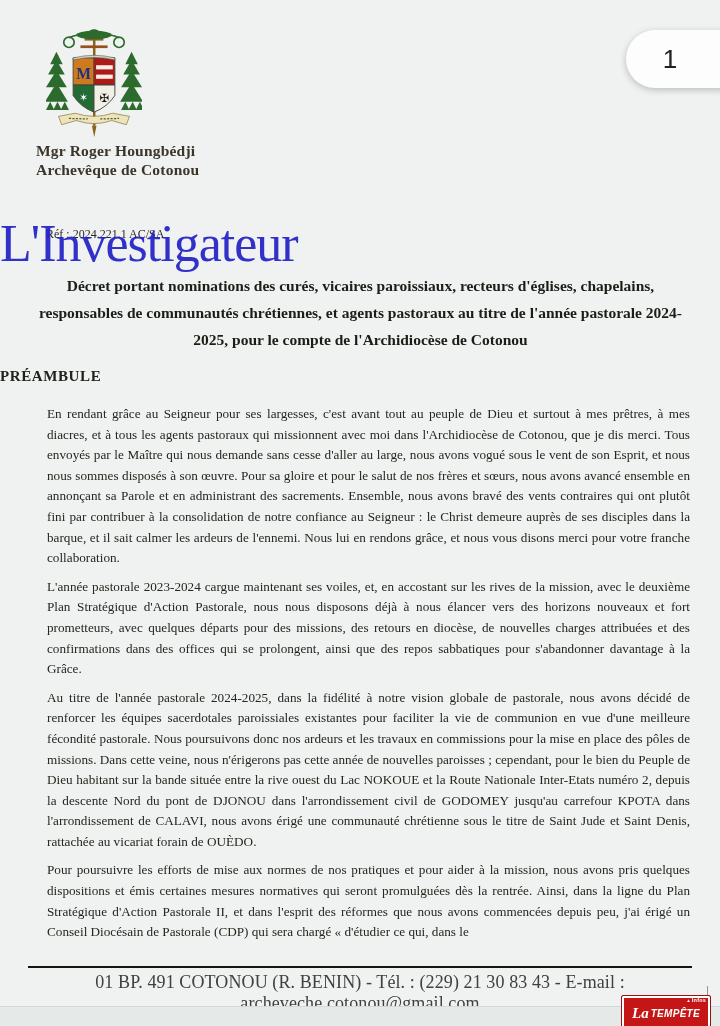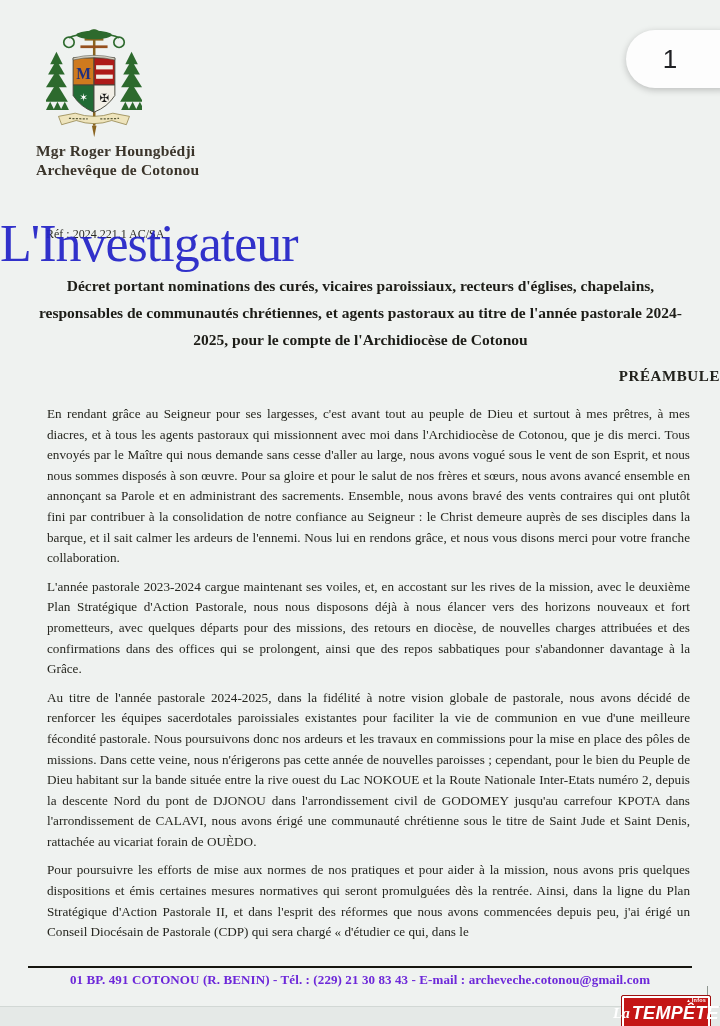--- a/index.html
+++ b/index.html
@@ -33,53 +33,53 @@
     font-size:52px;color:#2323c8;opacity:.93;z-index:6;
     font-family:"Liberation Serif", serif;letter-spacing:-1px;
   }
   
   .doc-title{
     position:absolute;left:33px;top:272px;width:655px;
     font-weight:bold;font-size:15.5px;line-height:27px;text-align:center;
     color:#1d1d17;z-index:2;
   }
   .preambule{
-    position:absolute;left:0;right:0;top:368px;text-align:right;
+    position:absolute;left:0;right:0;top:368px;text-align:left;
     font-weight:bold;font-size:15px;letter-spacing:.6px;color:#22221c;
   }
   
   .body-text{
     position:absolute;left:35px;top:404px;width:655px;
     font-size:13.2px;line-height:20.6px;text-align:justify;color:#26261f;
   }
   .body-text p{margin:0 0 8px 12px;}
   
   .footer-rule{
     position:absolute;left:28px;top:966px;width:664px;height:0;
     border-top:2px solid #16160f;
   }
   .footer-line{
     position:absolute;left:28px;top:972px;width:664px;text-align:center;
-    font-weight:bold;font-size:13px;color:#6d28d9;letter-spacing:.1px;
+    font-weight:normal;font-size:18px;color:#404040;letter-spacing:.1px;
   }
   .scan-strip{
     position:absolute;left:0;right:0;top:1006px;height:20px;
     background:#e5e9e7;border-top:1px solid #d2d8d5;
   }
   .scan-vline{position:absolute;left:707px;top:986px;width:1px;height:40px;background:#8e968f;}
   
   .tempete{
     position:absolute;left:621px;top:995px;width:88px;height:34px;
     background:#c41616;border:1px solid #9e0f0f;border-radius:2px;
     box-shadow:inset 0 0 0 2px #ffffff;
     z-index:8;display:flex;align-items:center;justify-content:center;
     font-style:italic;color:#ffffff;
   }
   .tempete .w1{font-family:"Liberation Serif",serif;font-weight:bold;font-size:15px;margin-right:2px;}
-  .tempete .w2{font-family:"Liberation Sans",sans-serif;font-weight:bold;font-size:18px;text-transform:uppercase;letter-spacing:.3px;}
+  .tempete .w2{font-family:"Liberation Sans",sans-serif;font-weight:bold;font-size:10px;text-transform:uppercase;letter-spacing:.3px;}
   .tempete .tag{
     position:absolute;top:1px;right:4px;font-style:normal;
     font-family:"Liberation Sans",sans-serif;font-size:5.5px;font-weight:bold;letter-spacing:.2px;
   }
   .tempete .tag::before{content:"▲";font-size:4.5px;margin-right:1px;}
 </style>
 </head>
 <body>
 
 <div class="page">

